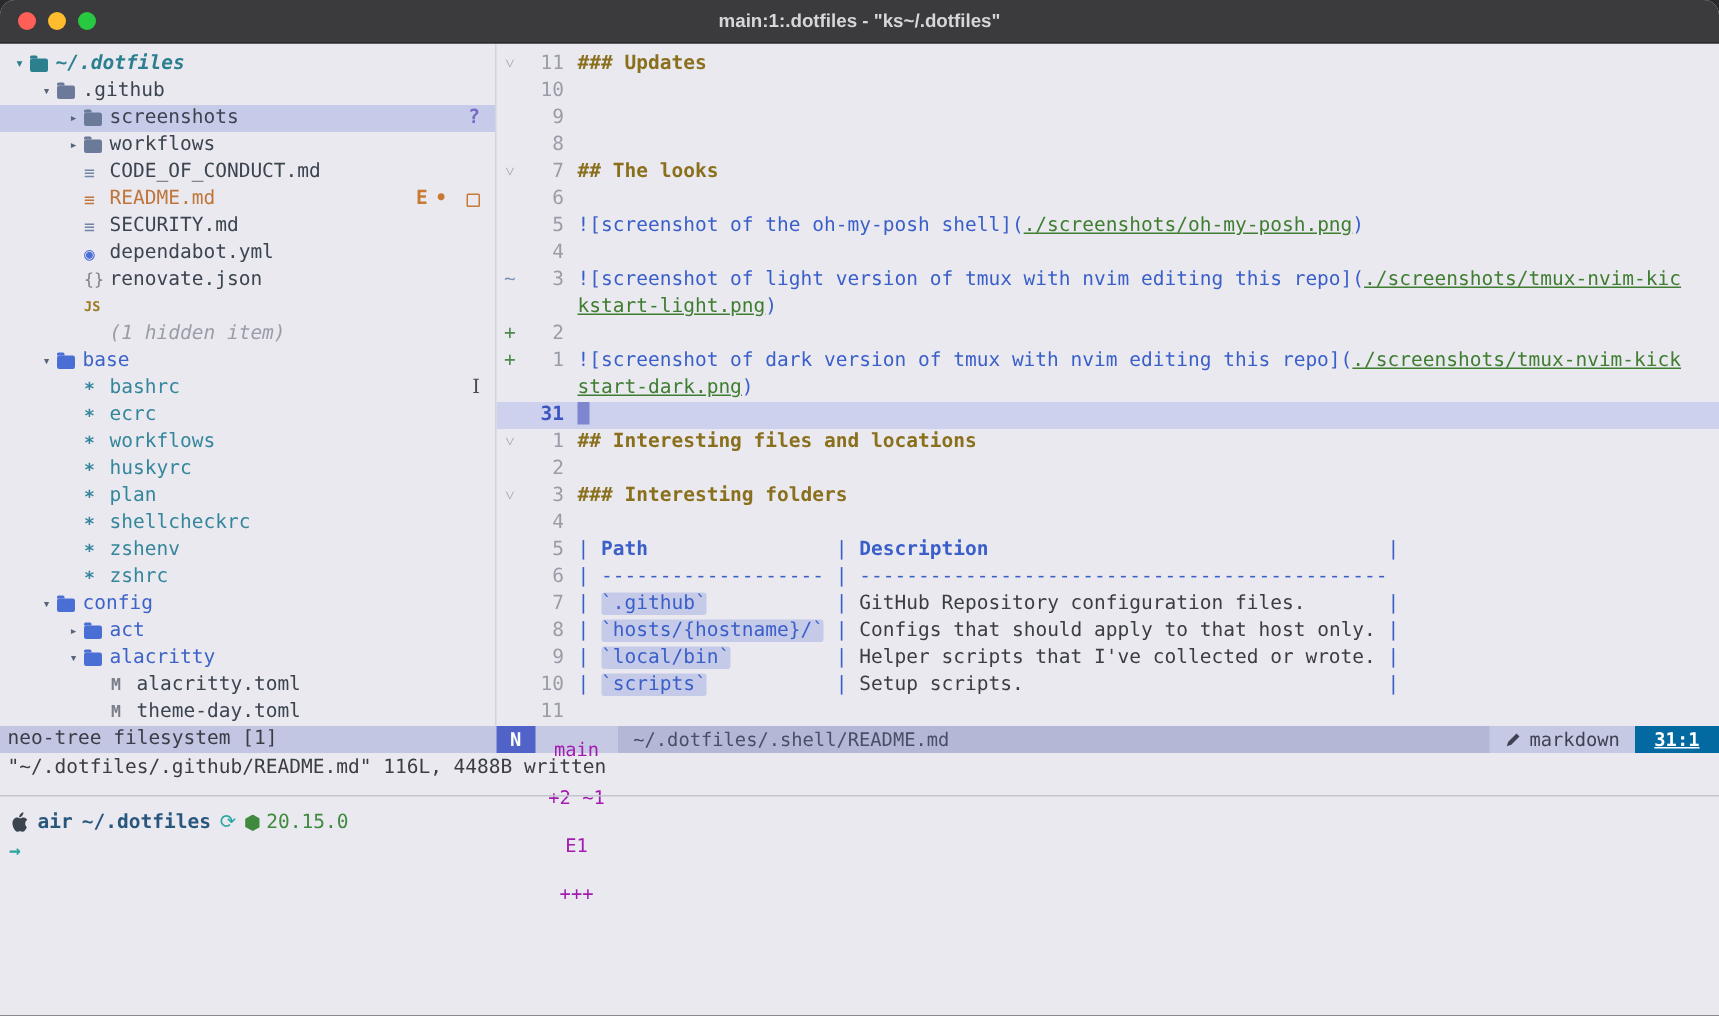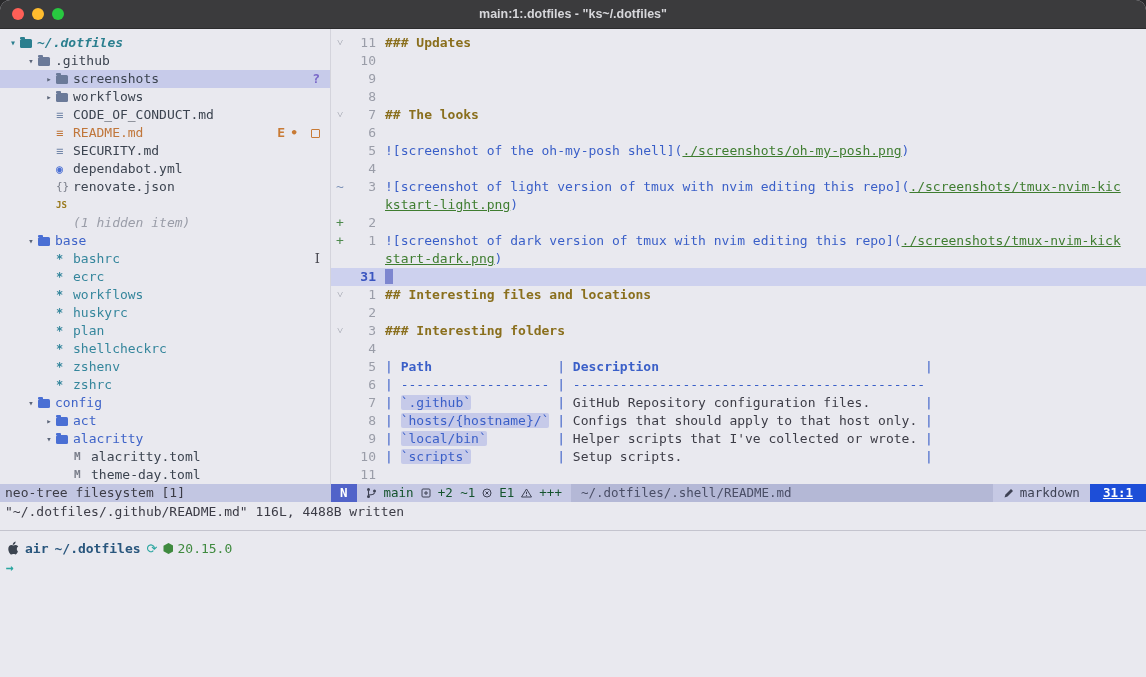--- a/index.html
+++ b/index.html
@@ -59,25 +59,25 @@
   .seg-link{color:#3a5fc8;}
   .seg-url{color:#3f7d30;text-decoration:underline;}
   .seg-table{color:#3a5fc8;}
   .seg-table-header{color:#3a5fc8;font-weight:bold;}
   .seg-text{color:#3c3c46;}
   
   .statusrow{height:18px;flex:0 0 18px;display:flex;}
   .nt-winbar{width:331px;flex:0 0 331px;box-sizing:border-box;background:#c2c6e2;color:#3c3c46;padding-left:5px;line-height:18px;}
   .statusline{flex:1;display:flex;align-items:stretch;background:#c6c9e4;font-size:12.5px;line-height:18px;}
   .mode{background:#5163c9;color:#fff;padding:0 9px;font-weight:bold;}
-  .sl-left{padding:0 9px;display:flex;gap:7px;align-items:center;color:#14532d;}
+  .sl-left{padding:0 9px;display:flex;gap:7px;align-items:center;color:#a21caf;flex-direction:column;}
   .sl-left svg{display:block;}
   .sl-mid{flex:1;background:#b4b8d6;color:#4a4e66;padding-left:10px;overflow:hidden;}
   .sl-ft{padding:0 10px;display:flex;align-items:center;gap:6px;color:#3e4254;}
-  .sl-pos{background:#1d4ed8;color:#fff;padding:0 13px;font-weight:bold;text-decoration:underline;}
+  .sl-pos{background:#0369a1;color:#fff;padding:0 13px;font-weight:bold;text-decoration:underline;}
   
   .cmdline{height:19px;flex:0 0 19px;line-height:19px;color:#3c3c46;padding-left:5px;white-space:pre;}
   .pane-divider{margin-top:9px;border-top:1px solid #c4c4ce;height:0;}
   .shell{flex:1;padding:8px 0 0 6px;}
   .p-line{height:19px;line-height:19px;display:flex;align-items:center;gap:6px;white-space:pre;}
   .p-host,.p-path{color:#29567d;font-weight:bold;}
   .p-sync{color:#2aa6a0;}
   .p-node{color:#3f8a3f;display:flex;align-items:center;gap:4px;}
   .hex{width:10px;height:11px;background:#3f8a3f;display:inline-block;clip-path:polygon(50% 0,100% 25%,100% 75%,50% 100%,0 75%,0 25%);}
   .p-arrow{color:#2aa6a0;font-weight:bold;height:19px;line-height:19px;}

